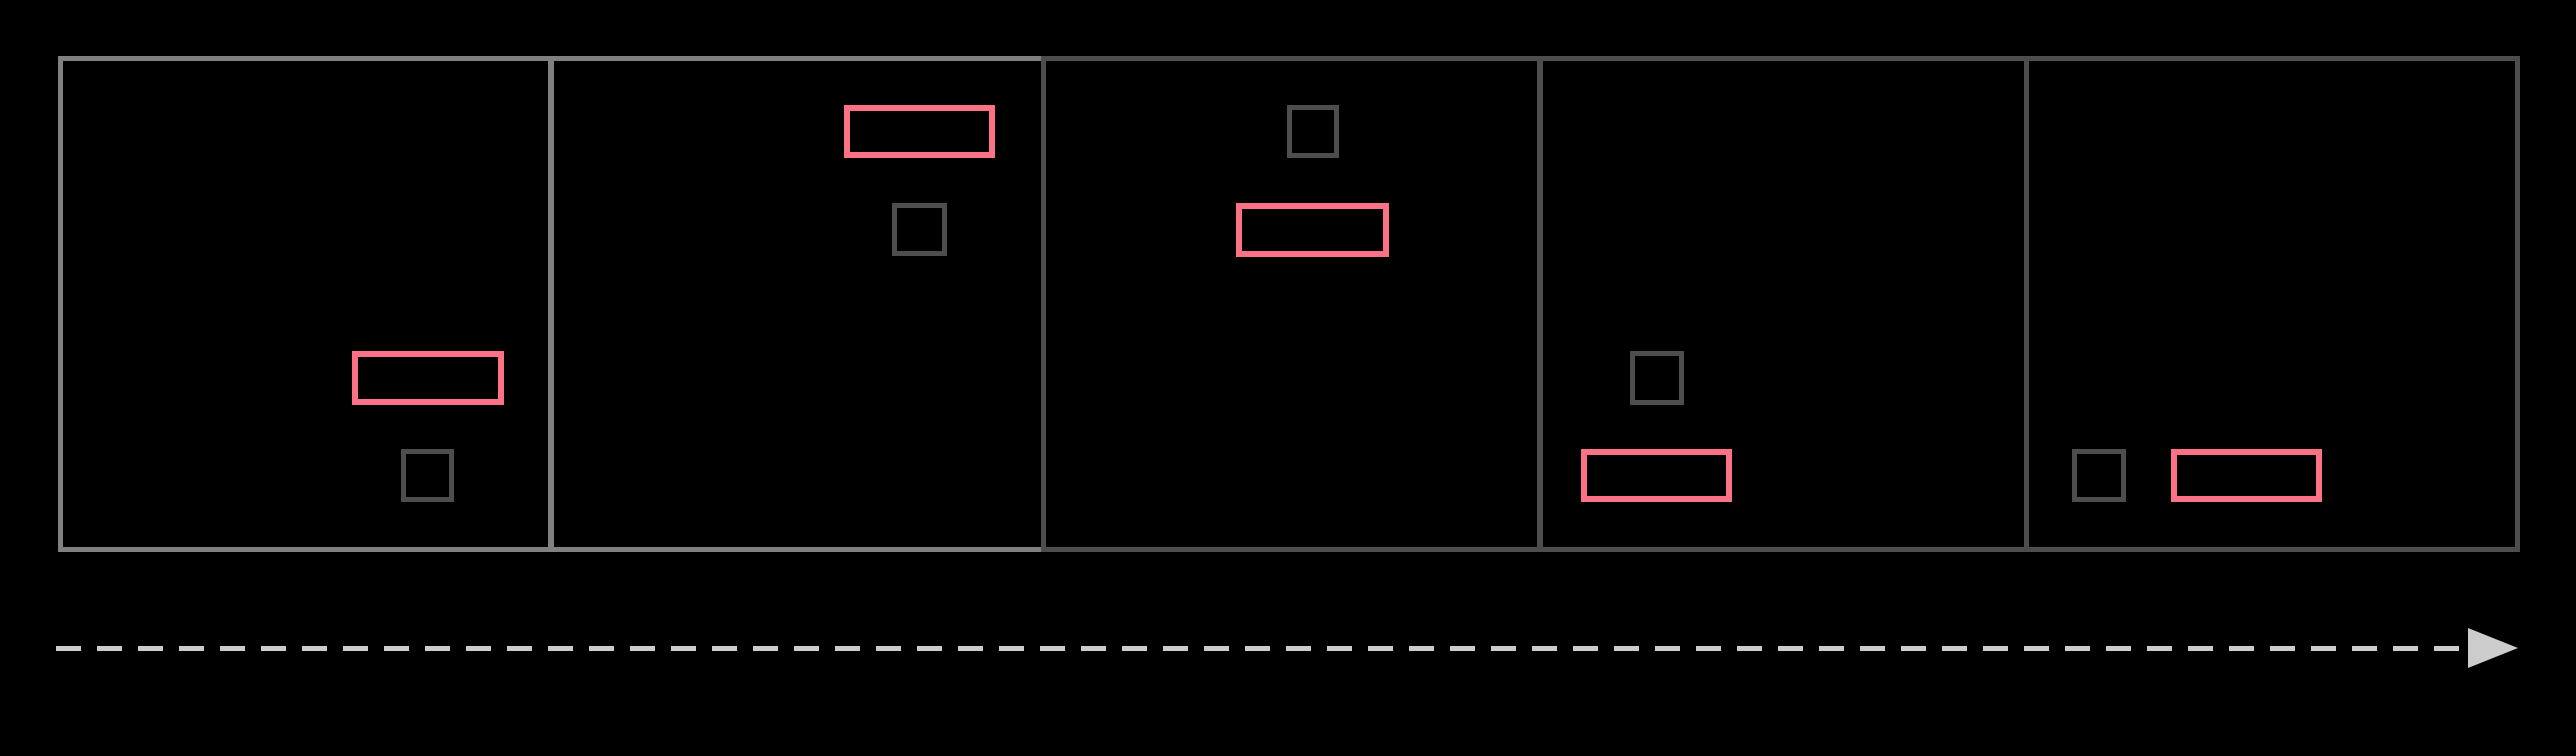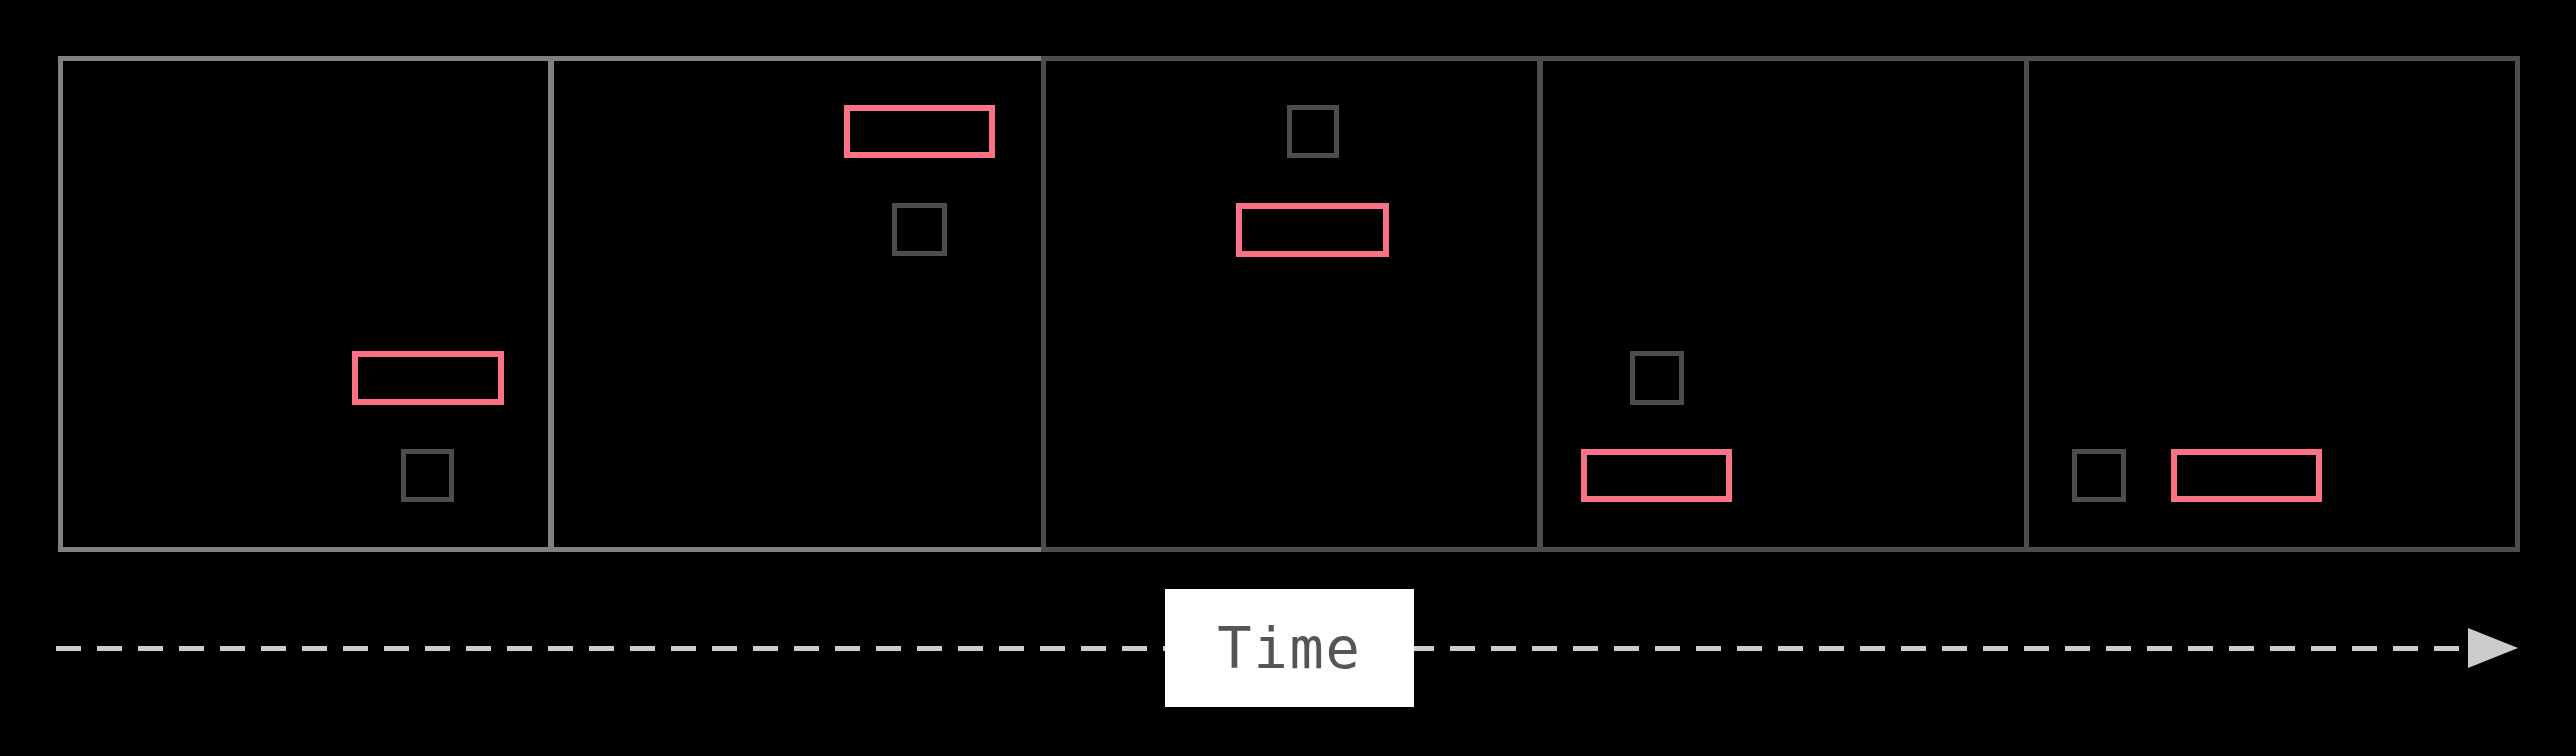--- a/index.html
+++ b/index.html
@@ -73,17 +73,14 @@
         <div class="shape" style="left: 39px; top: 388px; width: 151px; height: 53px; border-width: 6.2px; border-color: rgb(251, 113, 133);"></div>
       </div>
       <div class="frame" style="left: 2024px; top: 56px; width: 496px; height: 496px; border-color: rgb(77, 77, 77);">
         <div class="shape" style="left: 43px; top: 388px; width: 54px; height: 53px; border-width: 5.3px; border-color: rgb(77, 77, 77);"></div>
         <div class="shape" style="left: 142px; top: 388px; width: 151px; height: 53px; border-width: 6.2px; border-color: rgb(251, 113, 133);"></div>
       </div>
     </div>
 
   <div class="time-line" id="time-line" style="left: 56px; top: 646px; width: 2412px; background: repeating-linear-gradient(to right, rgb(204, 204, 204) 0px, rgb(204, 204, 204) 25px, transparent 25px, transparent 41px);"></div>
   <div class="time-arrowhead" id="time-arrowhead" style="left: 2468px; top: 628px; border-left: 50px solid rgb(204, 204, 204);"></div>
-  <div class="time-label" id="time-label" style="left: 1165px; top: 589px; width: 249px; height: 118px; background: rgb(255, 255, 255); color: rgb(85, 85, 85);">
-    <span>Time</span>
-  </div>
 </div>
 
 
 </body></html>

